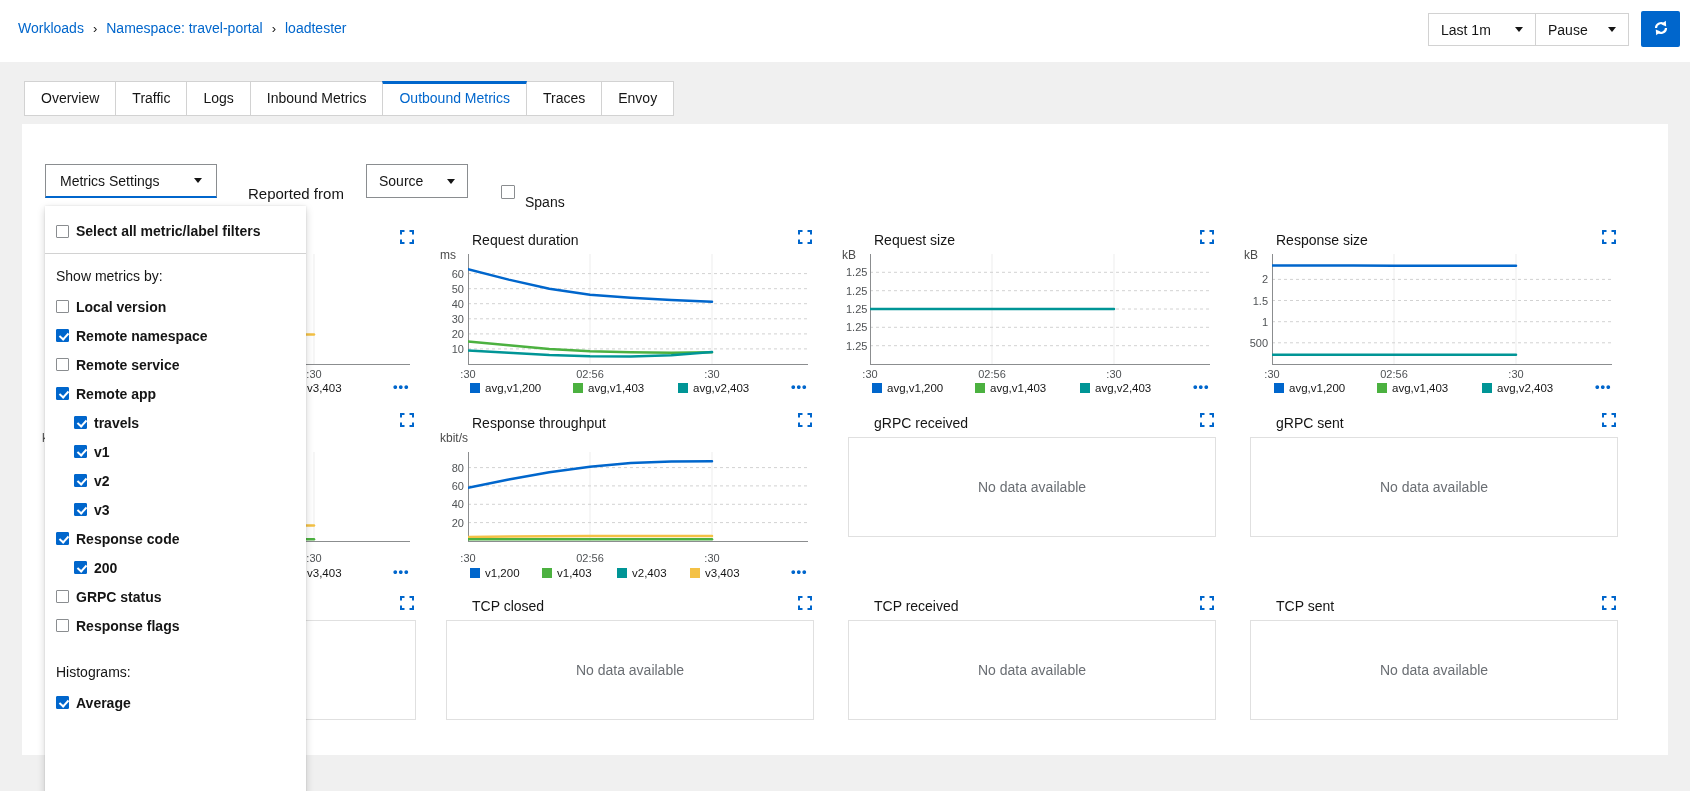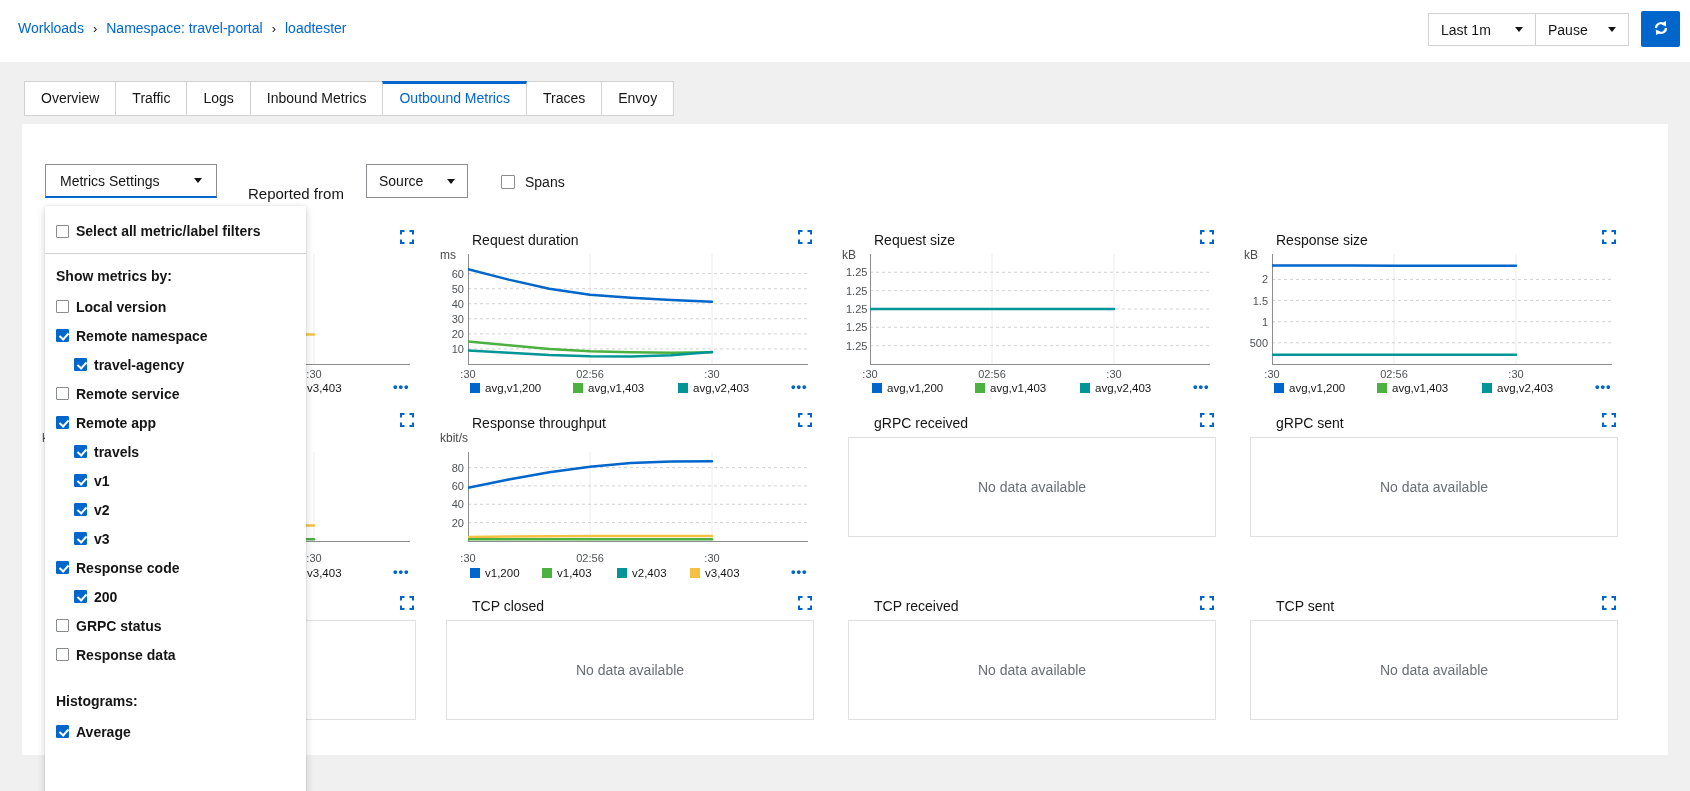--- a/index.html
+++ b/index.html
@@ -34,41 +34,41 @@
 
   
   #metrics-settings-toggle { position:absolute; left:45px; top:164px; width:172px; height:34px;
     background:#fff; border:1px solid #8a8d90; border-bottom:2px solid #0066CC; font-size:14px;
     display:flex; align-items:center; justify-content:space-between; padding:0 14px; cursor:pointer; }
   #reported-from-label { position:absolute; left:248px; top:185px; font-size:15px; }
   #source-select { position:absolute; left:366px; top:164px; width:102px; height:34px; background:#fff;
     border:1px solid #8a8d90; font-size:14px; display:flex; align-items:center;
     justify-content:space-between; padding:0 12px; cursor:pointer; }
   #spans-row { position:absolute; left:501px; top:174px; display:flex; align-items:center; cursor:pointer; }
-  #spans-row .lbl { font-size:14px; margin-left:10px; }
+  #spans-row .lbl { font-size:14px; margin-left:10px;margin-top:20px; }
 
   
   .cb { width:13px; height:13px; border:1px solid #8a8d90; background:#fff; flex:0 0 13px;
     position:relative; border-radius:1px; }
   .cb.big { width:14px; height:14px; flex-basis:14px; }
   .cb.checked { background:#0066CC; border-color:#0066CC; }
   .cb.checked::after { content:""; position:absolute; left:4px; top:1px; width:4px; height:7px;
     border:solid #fff; border-width:0 2px 2px 0; transform:rotate(42deg); }
 
   
   #metrics-settings-menu { position:absolute; left:45px; top:206px; width:261px; height:600px;
     background:#fff; box-shadow:0 3px 8px rgba(0,0,0,.18), 0 0 2px rgba(0,0,0,.1); z-index:30;
     padding-top:9px; }
   .menu-row { height:29px; display:flex; align-items:center; padding-left:11px; cursor:pointer; }
   .menu-row.indent { padding-left:29px; }
   .menu-row .lbl { font-size:14px; font-weight:600; margin-left:7px; white-space:nowrap; }
   .menu-row.first { height:32px; }
   .menu-row.first .lbl { font-weight:700; }
   .menu-divider { border-top:1px solid #d2d2d2; margin:6px 0 7px 0; }
-  .menu-heading { font-size:14px; font-weight:700; padding:7px 0 8px 11px; }
+  .menu-heading { font-size:14px; font-weight:400; padding:7px 0 8px 11px; }
   .menu-heading.gap { margin-top:17px; }
 
   
   .cell { position:absolute; width:372px; }
   .cell.r1, .cell.r2 { height:176px; }
   .cell.r3 { height:132px; }
   .chart-title { position:absolute; left:28px; top:4px; font-size:14px; }
   .expand-btn { position:absolute; left:354px; top:2px; width:14px; height:14px; cursor:pointer;
     background:none; border:none; padding:0; }
   .unit { position:absolute; left:-4px; top:20px; font-size:12px; color:#4a4a4a; }
@@ -148,24 +148,20 @@
     <div class="menu-divider"></div>
     <div class="menu-heading">Show metrics by:</div>
     <div class="menu-row">
       <span class="cb"></span>
       <span class="lbl">Local version</span>
     </div>
     <div class="menu-row">
       <span class="cb checked"></span>
       <span class="lbl">Remote namespace</span>
     </div>
-    <div class="menu-row indent">
-      <span class="cb checked"></span>
-      <span class="lbl">travel-agency</span>
-    </div>
     <div class="menu-row">
       <span class="cb"></span>
       <span class="lbl">Remote service</span>
     </div>
     <div class="menu-row">
       <span class="cb checked"></span>
       <span class="lbl">Remote app</span>
     </div>
     <div class="menu-row indent">
       <span class="cb checked"></span>
@@ -190,21 +186,21 @@
     <div class="menu-row indent">
       <span class="cb checked"></span>
       <span class="lbl">200</span>
     </div>
     <div class="menu-row">
       <span class="cb"></span>
       <span class="lbl">GRPC status</span>
     </div>
     <div class="menu-row">
       <span class="cb"></span>
-      <span class="lbl">Response data</span>
+      <span class="lbl">Response flags</span>
     </div>
     <div class="menu-heading gap">Histograms:</div>
     <div class="menu-row">
       <span class="cb checked"></span>
       <span class="lbl">Average</span>
     </div>
   </div>
 
 <div class="cell r1" style="left:46px;  top:228px;">
     <div class="chart-title"></div>

